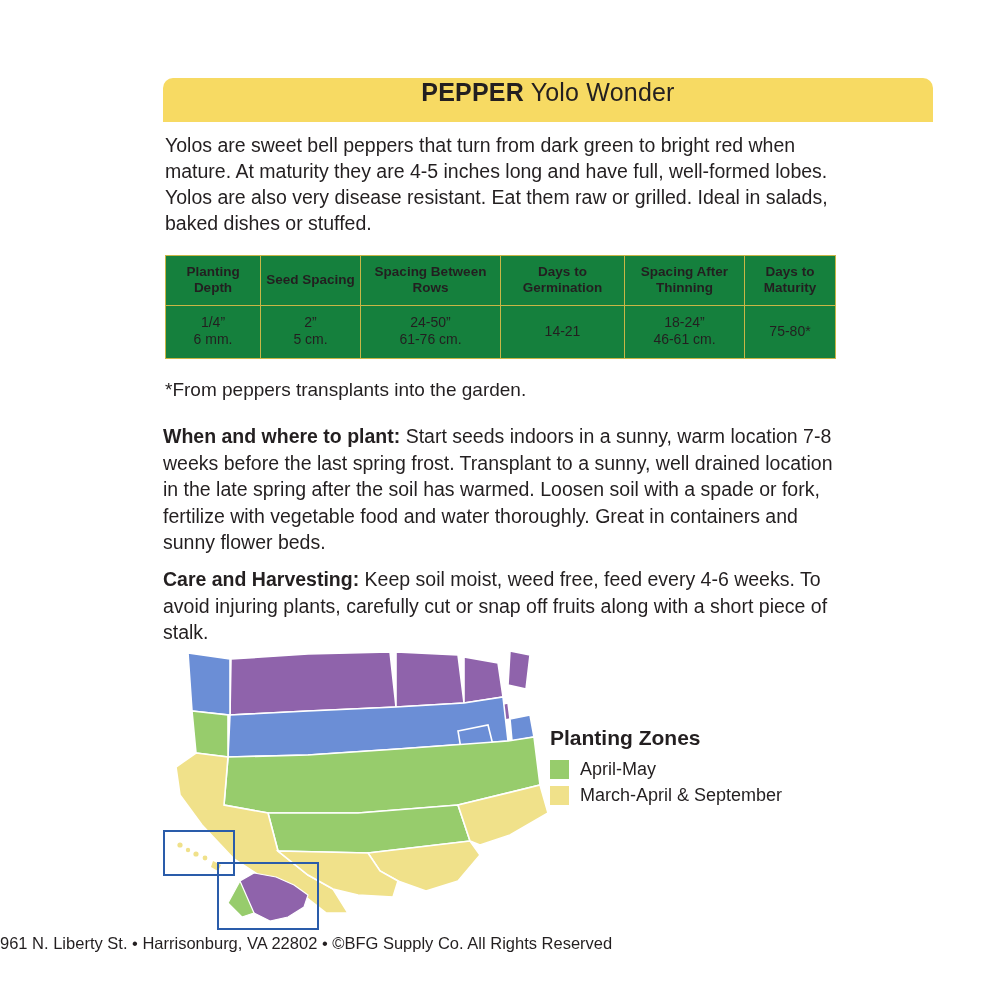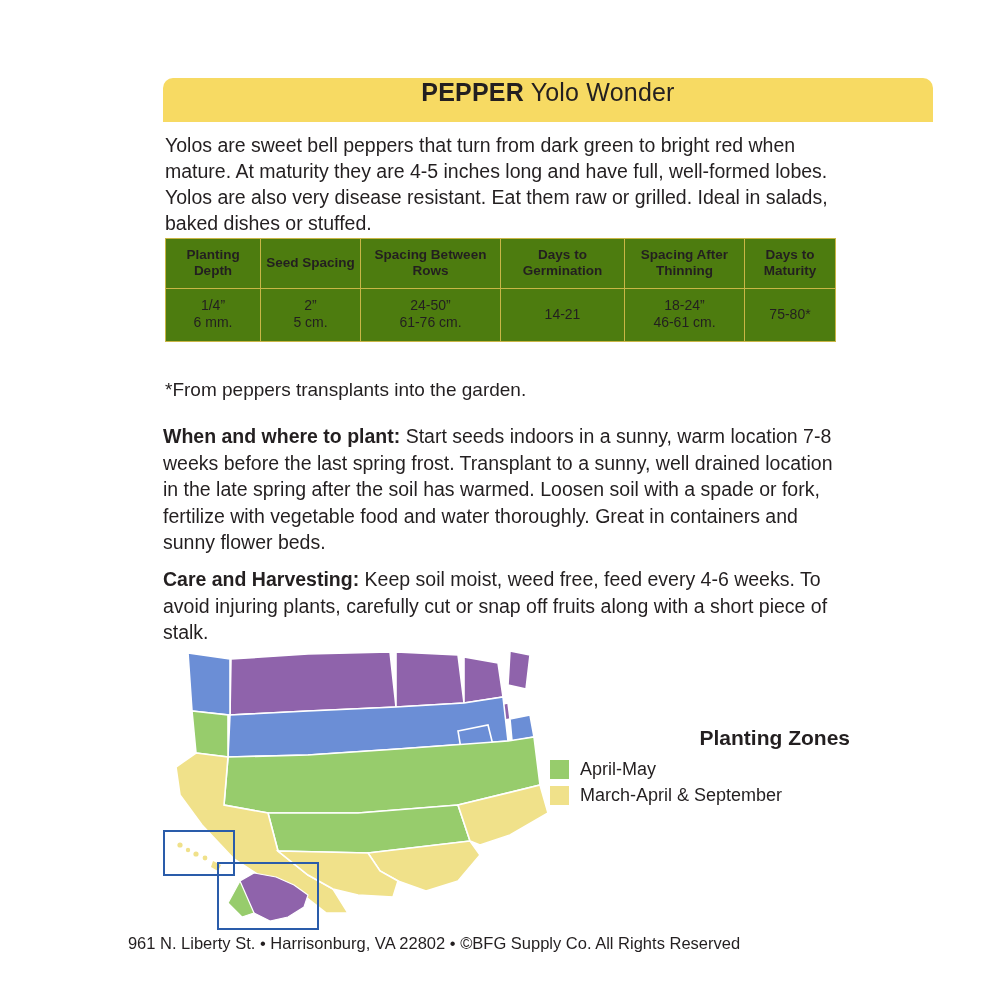--- a/index.html
+++ b/index.html
@@ -48,24 +48,24 @@
     width: 676px;
     font-size: 19.5px;
     line-height: 26px;
     color: #231f20;
   }
 
   
   .spec-table {
     position: absolute;
     left: 165px;
-    top: 238px;
+    top: 255px;
     width: 670px;
     border-collapse: collapse;
-    background: #4d7c0f;
+    background: #15803d;
     table-layout: fixed;
   }
   .spec-table th, .spec-table td {
     border: 1px solid #c9b646;
     text-align: center;
     color: #231f20;
   }
   .spec-table th {
     font-size: 13.5px;
     font-weight: bold;
@@ -112,21 +112,20 @@
     height: 285px;
   }
   .map-wrap svg { display: block; }
 
   
   .legend {
     position: absolute;
     left: 550px;
     top: 726px;
     width: 300px;
-    text-align: right;
   }
   .legend-title {
     font-size: 21px;
     font-weight: bold;
     margin-bottom: 9px;
     color: #231f20;
   }
   .legend-row {
     display: flex;
     align-items: center;
@@ -139,21 +138,21 @@
     flex: 0 0 auto;
   }
   .legend-label { font-size: 18px; line-height: 20px; }
 
   
   .footer {
     position: absolute;
     left: 0;
     top: 934px;
     width: 868px;
-    text-align: center;
+    text-align: left;
     font-size: 16.5px;
     color: #231f20;
   }
 </style>
 </head>
 <body>
 
 <div id="page">
 
   <div class="banner">

